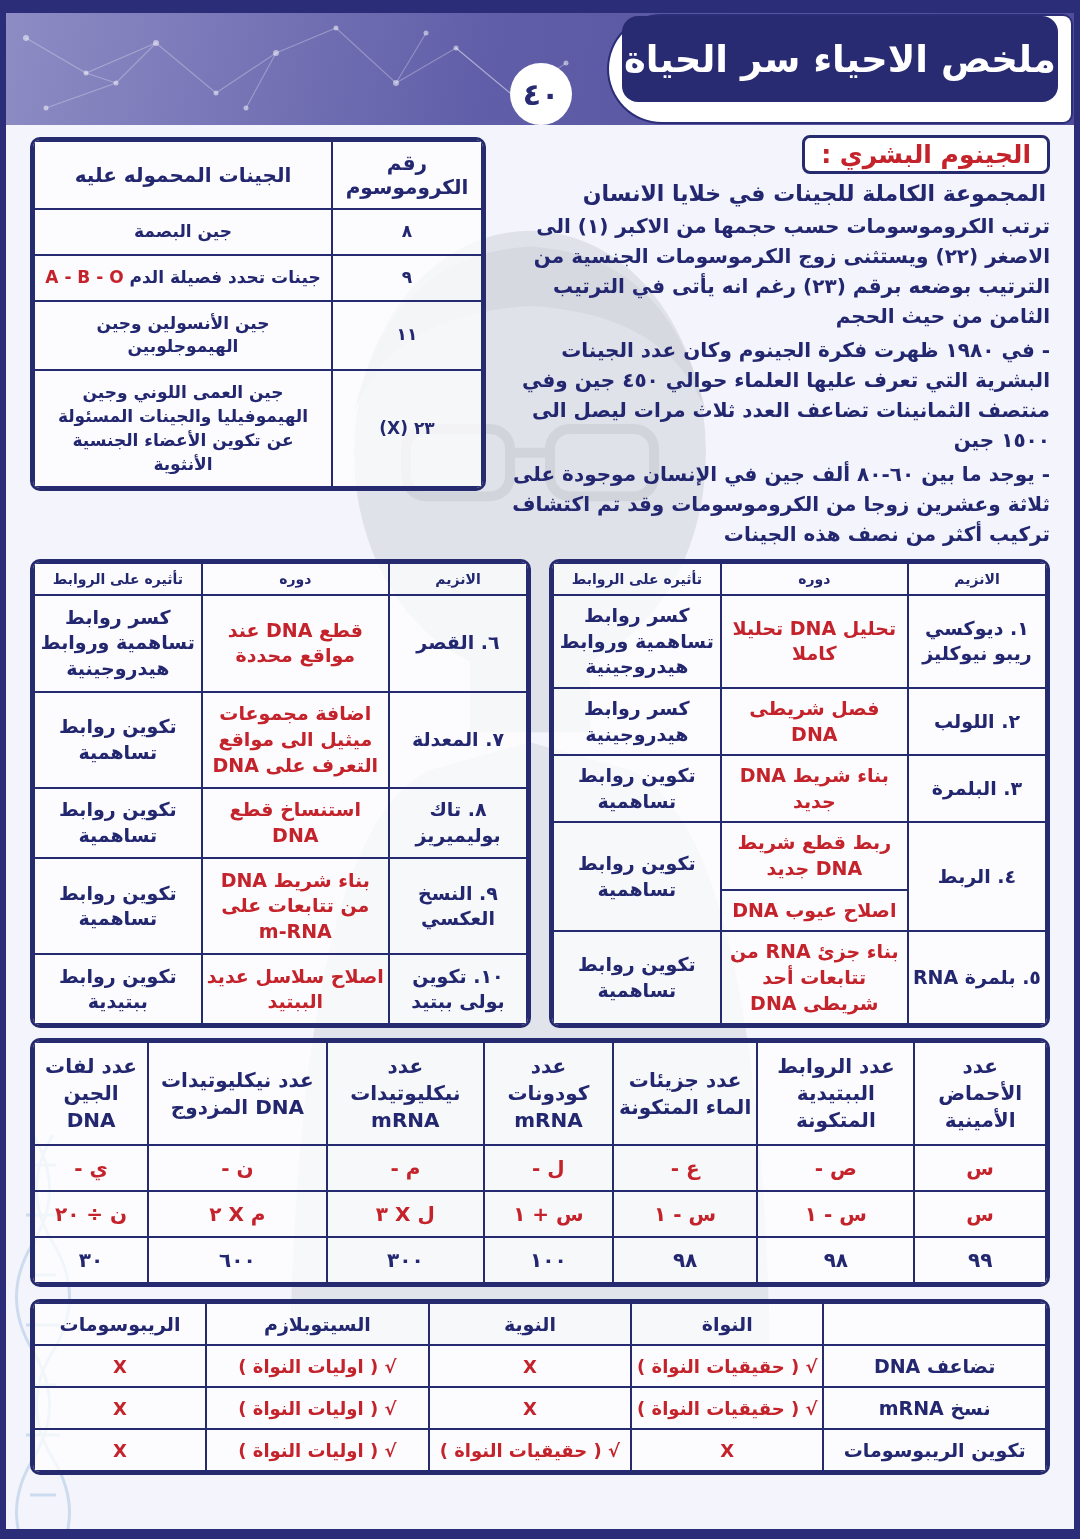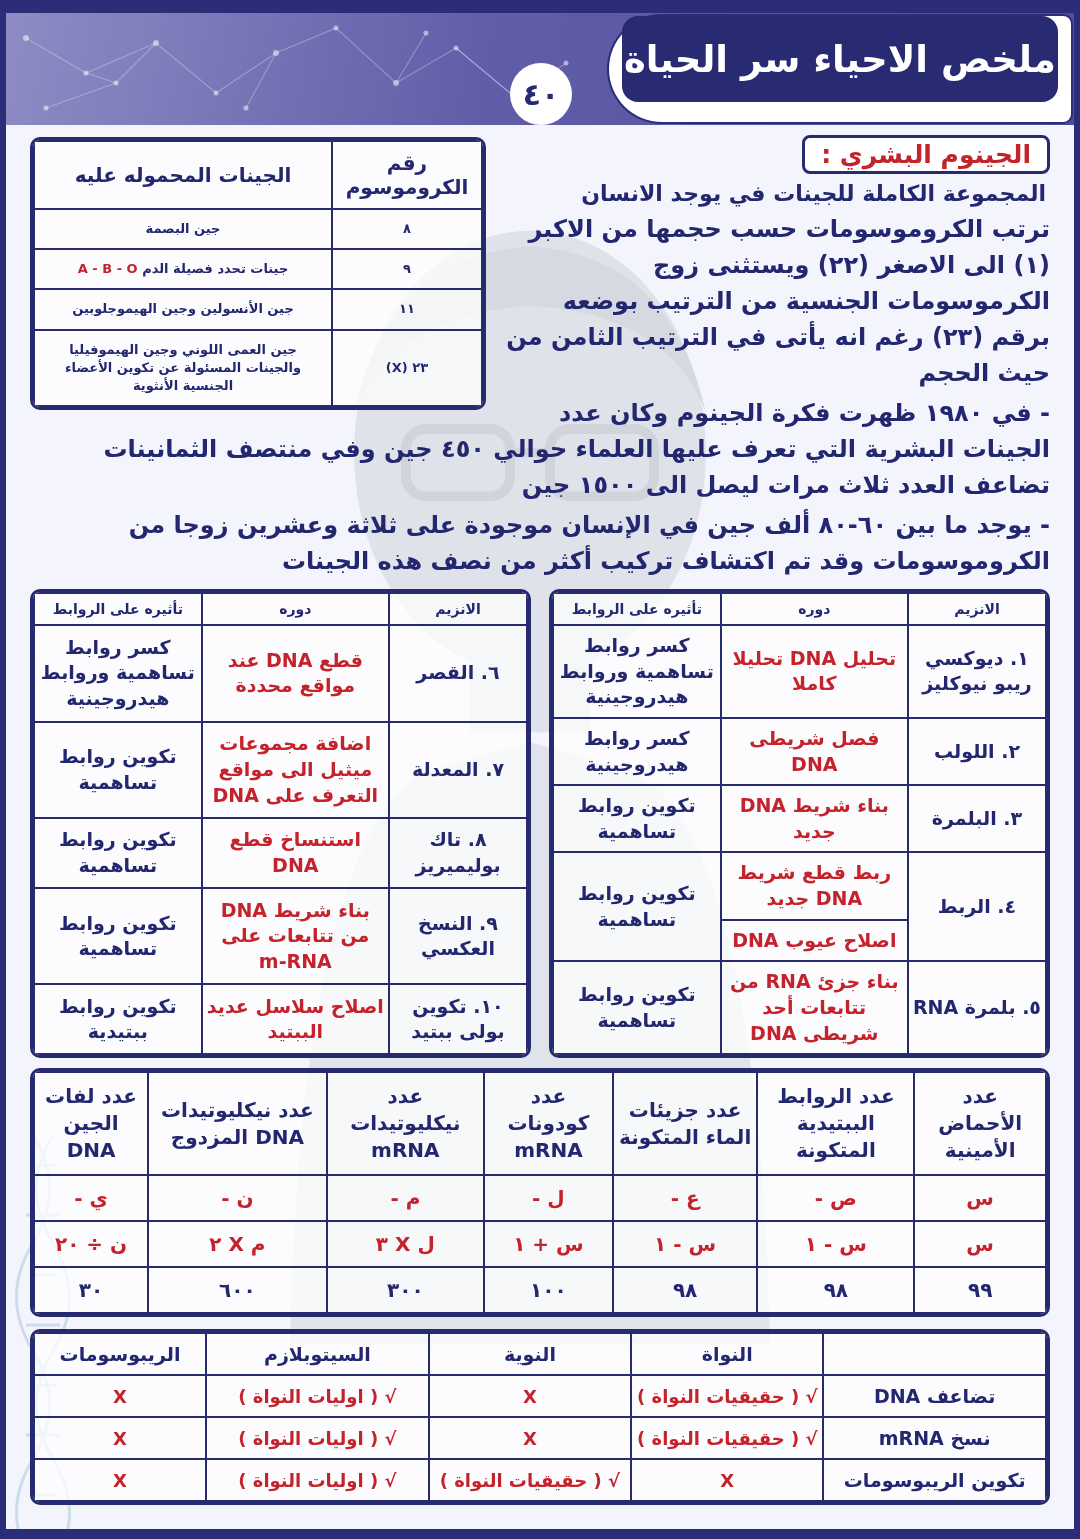--- a/index.html
+++ b/index.html
@@ -67,28 +67,28 @@
     border: 2px solid #262a6e; text-align: center; vertical-align: middle;
     font-weight: bold; padding: 6px 5px; background: rgba(255,255,255,.55);
   }
   .tbl th { color: #23276f; }
 
   
   .genome { direction: rtl; color: #23276f; }
   .genome::after { content: ""; display: block; clear: both; }
   .chrom-box { float: left; width: 456px; margin: 2px 14px 8px 0; }
   .chrom th { font-size: 20px; padding: 9px 4px; }
-  .chrom td { font-size: 13px; color: #23276f; padding: 10px 8px; line-height: 1.4; }
+  .chrom td { font-size: 17px; color: #23276f; padding: 10px 8px; line-height: 1.4; }
   .g-headbox {
     display: inline-block; border: 3px solid #262a6e; border-radius: 8px;
     background: #fff; padding: 2px 16px; font-size: 25px; font-weight: bold;
     color: #c4232b; margin-bottom: 7px;
   }
   .g-intro { font-size: 22px; font-weight: bold; margin: 0 4px 5px 0; }
-  .g-p { font-size: 24px; font-weight: bold; line-height: 1.5; margin-bottom: 4px; text-align: right; }
+  .g-p { font-size: 20px; font-weight: bold; line-height: 1.5; margin-bottom: 4px; text-align: right; }
 
   
   .enz-flex { display: flex; gap: 18px; margin-top: 6px; }
   .enz-flex .tblw { flex: 1; }
   .enz th { font-size: 14px; padding: 7px 4px; }
   .enz td { font-size: 19px; padding: 7px 4px; line-height: 1.35; }
   .enz .c-enz, .enz .c-eff { color: #23276f; }
   .enz .c-role { color: #c4232b; }
 
   
@@ -200,21 +200,21 @@
             </tr>
             <tr>
               <td>٢٣ (X)</td>
               <td class="red">جين العمى اللوني وجين الهيموفيليا والجينات المسئولة عن تكوين الأعضاء الجنسية الأنثوية</td>
             </tr>
           </tbody>
         </table>
       </div>
 
       <div class="g-headbox">الجينوم البشري :</div>
-      <div class="g-intro">المجموعة الكاملة للجينات في يوجد الانسان</div>
+      <div class="g-intro">المجموعة الكاملة للجينات في خلايا الانسان</div>
       <p class="g-p">ترتب الكروموسومات حسب حجمها من الاكبر (١) الى الاصغر (٢٢) ويستثنى زوج الكرموسومات الجنسية من الترتيب بوضعه برقم (٢٣) رغم انه يأتى في الترتيب الثامن من حيث الحجم</p>
       <p class="g-p">- في ١٩٨٠ ظهرت فكرة الجينوم وكان عدد الجينات البشرية التي تعرف عليها العلماء حوالي ٤٥٠ جين وفي منتصف الثمانينات تضاعف العدد ثلاث مرات ليصل الى ١٥٠٠ جين</p>
       <p class="g-p">- يوجد ما بين ٦٠-٨٠ ألف جين في الإنسان موجودة على ثلاثة وعشرين زوجا من الكروموسومات وقد تم اكتشاف تركيب أكثر من نصف هذه الجينات</p>
     </div>
 
     <div class="enz-flex sec" dir="rtl">
 
       <div class="tblw">
         <table class="tbl enz" dir="rtl">
           <colgroup>

